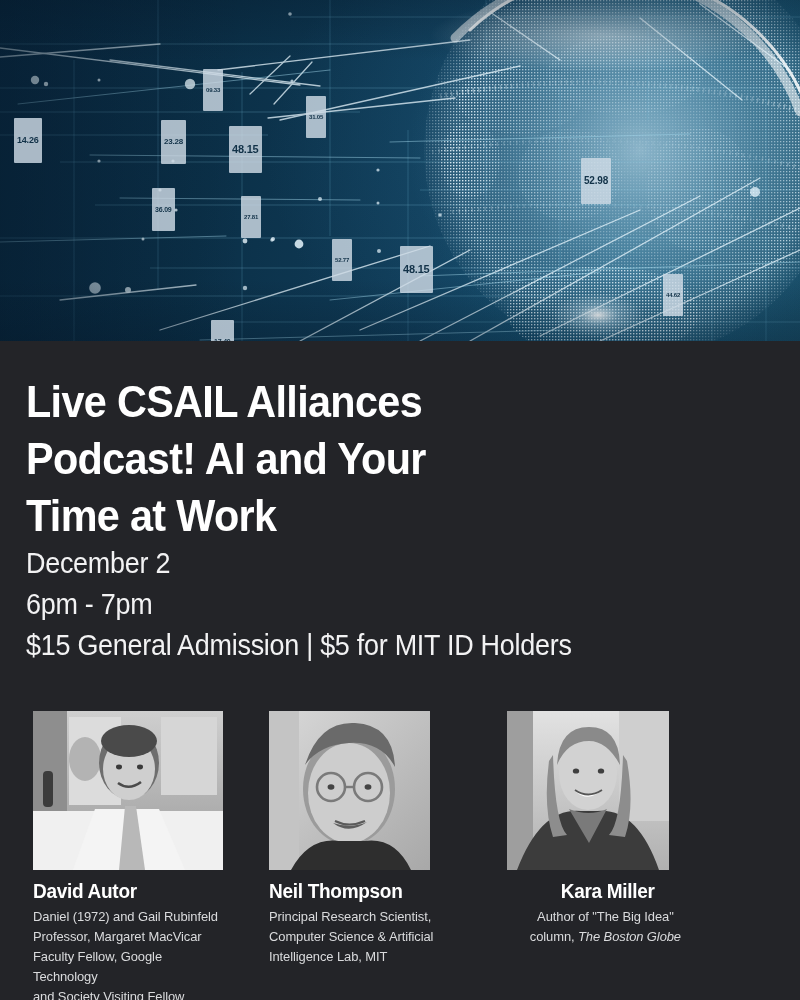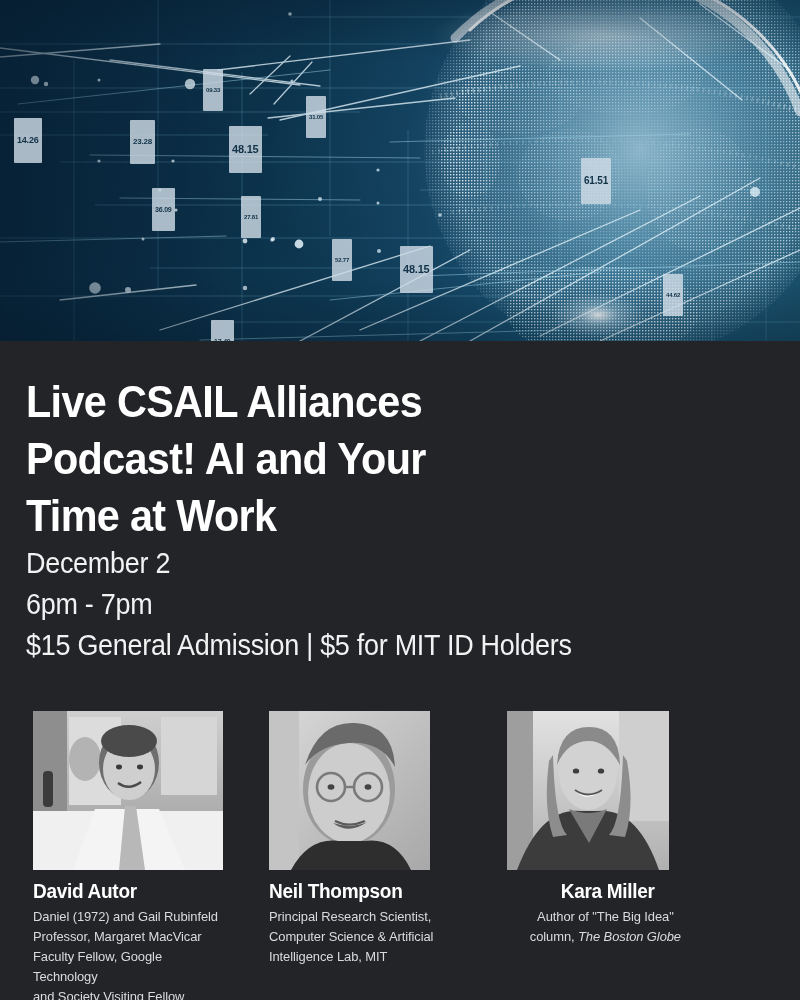--- a/index.html
+++ b/index.html
@@ -272,23 +272,23 @@
           <circle cx="755" cy="192" r="5.0" opacity="0.75"></circle>
           <circle cx="378" cy="203" r="1.5" opacity="0.7"></circle>
           <circle cx="290" cy="14" r="1.8" opacity="0.7"></circle>
           <circle cx="292" cy="81" r="1.6" opacity="0.7"></circle>
         </g>
       </g>
     </svg>
     <div class="hero-vignette"></div>
     <div id="chip-layer">
         <span class="chip" style="left: 14px; top: 118px; font-size: 9px;">14.26</span>
-        <span class="chip" style="left: 130px; top: 120px; font-size: 8px;">23.28</span>
+        <span class="chip" style="left: 161px; top: 120px; font-size: 8px;">23.28</span>
         <span class="chip" style="left: 229px; top: 126px; font-size: 11px;">48.15</span>
-        <span class="chip" style="left: 581px; top: 158px; font-size: 10px;">61.51</span>
+        <span class="chip" style="left: 581px; top: 158px; font-size: 10px;">52.98</span>
         <span class="chip" style="left: 400px; top: 246px; font-size: 11px;">48.15</span>
         <span class="chip" style="left: 152px; top: 188px; font-size: 7px;">36.09</span>
         <span class="chip" style="left: 211px; top: 320px; font-size: 7px;">17.40</span>
         <span class="chip" style="left: 332px; top: 239px; font-size: 6px;">52.77</span>
         <span class="chip" style="left: 203px; top: 69px; font-size: 6px;">09.33</span>
         <span class="chip" style="left: 241px; top: 196px; font-size: 6px;">27.81</span>
         <span class="chip" style="left: 663px; top: 274px; font-size: 6px;">44.62</span>
         <span class="chip" style="left: 306px; top: 96px; font-size: 6px;">31.05</span>
       </div>
   </div>

